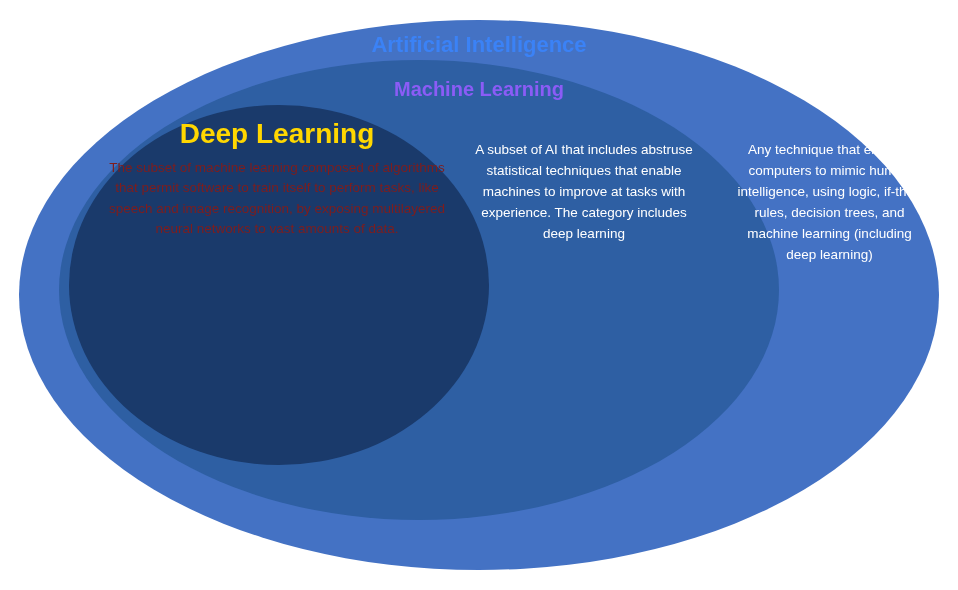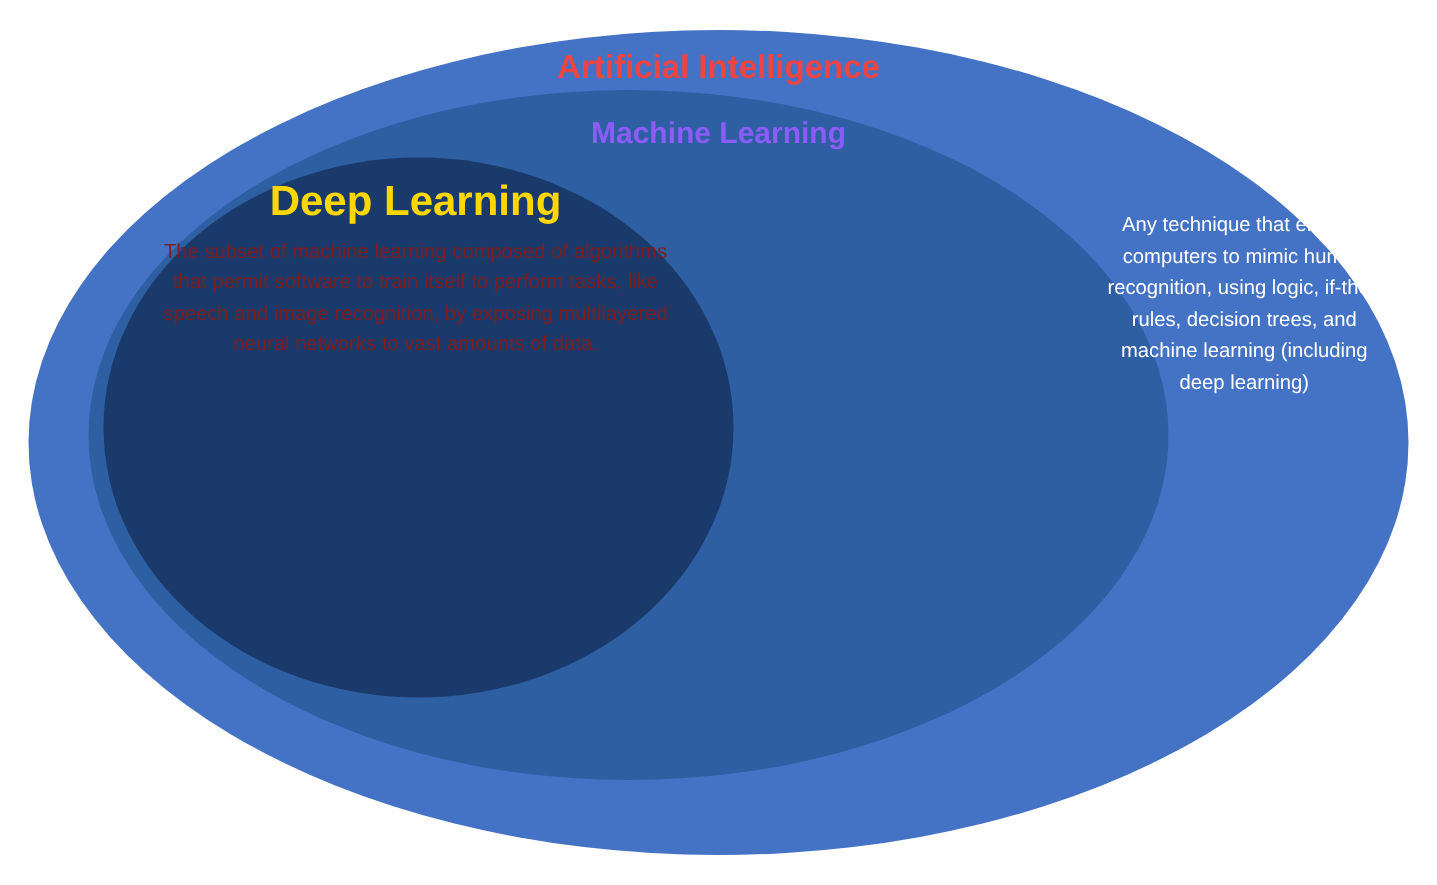--- a/index.html
+++ b/index.html
@@ -59,21 +59,21 @@
       top: 95px;
     }
 
     
     .label-ai {
       position: absolute;
       top: 22px;
       left: 0;
       right: 0;
       text-align: center;
-      color: #ef4444;
+      color: #3b82f6;
       font-size: 22px;
       font-weight: bold;
     }
 
     .label-ml {
       position: absolute;
       top: 68px;
       left: 0;
       right: 0;
       text-align: center;
@@ -140,15 +140,16 @@
   <div class="ellipse-dl"></div>
 
   <div class="label-ai">Artificial Intelligence</div>
 
   <div class="label-ml">Machine Learning</div>
 
   <div class="label-dl">Deep Learning</div>
 
   <div class="text-dl">The subset of machine learning composed of algorithms that permit software to train itself to perform tasks, like speech and image recognition, by exposing multilayered neural networks to vast amounts of data.</div>
 
+  <div class="text-ml">A subset of AI that includes abstruse statistical techniques that enable machines to improve at tasks with experience. The category includes deep learning</div>
 
-  <div class="text-ai">Any technique that enables computers to mimic human recognition, using logic, if-then rules, decision trees, and machine learning (including deep learning)</div>
+  <div class="text-ai">Any technique that enables computers to mimic human intelligence, using logic, if-then rules, decision trees, and machine learning (including deep learning)</div>
 </div>
 
 </body></html>

